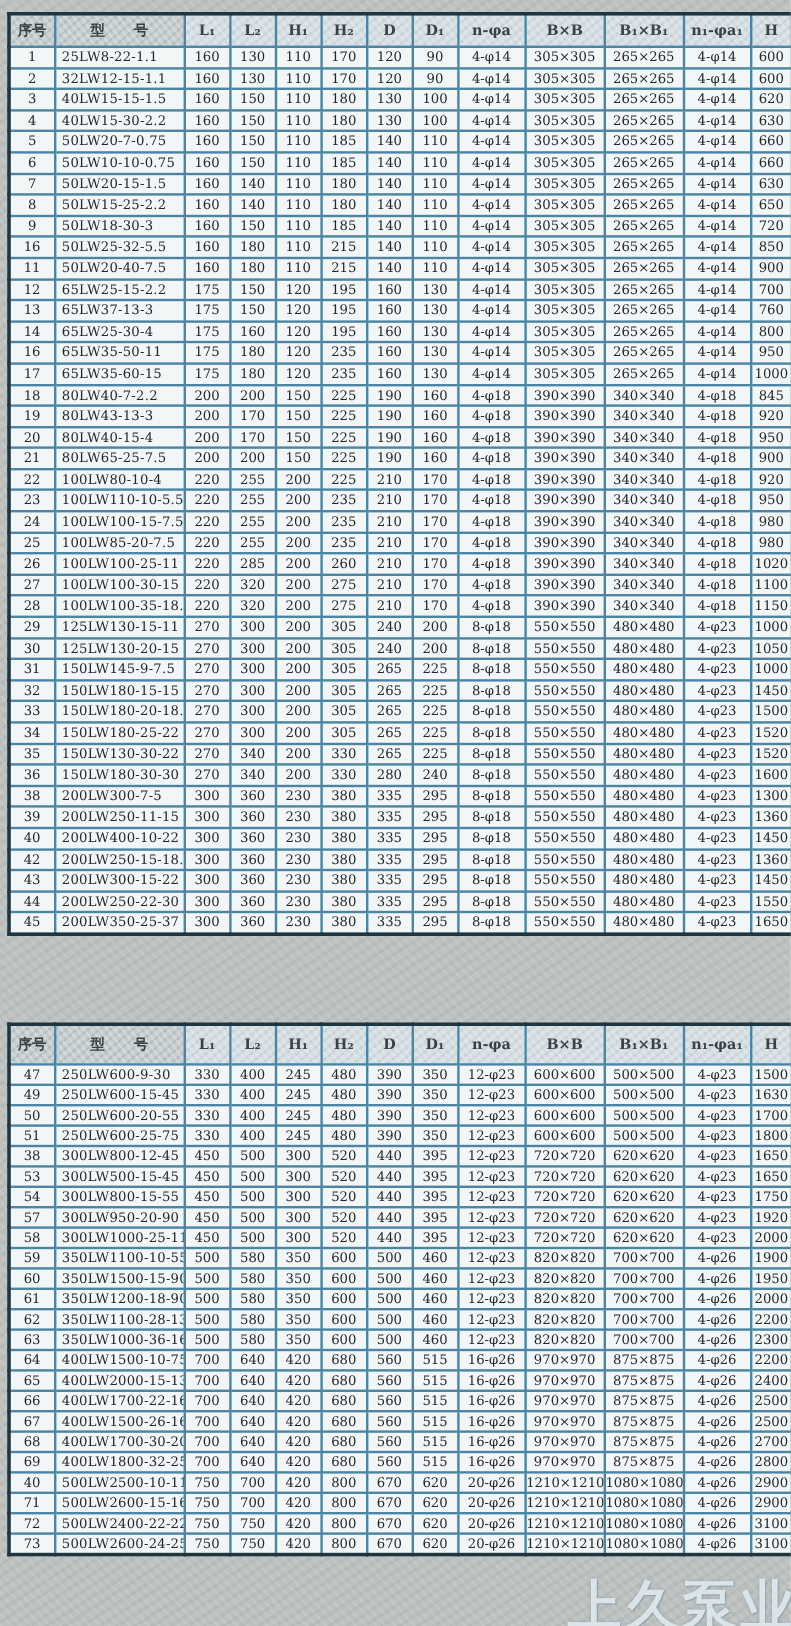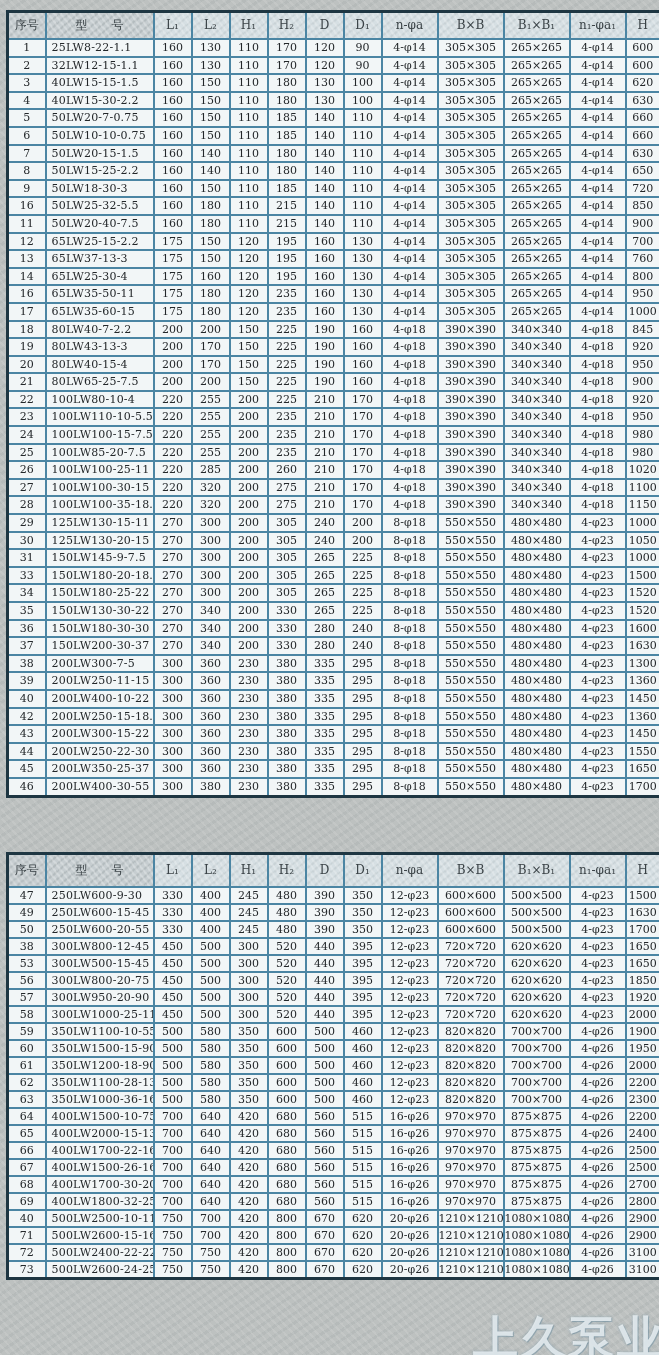--- a/index.html
+++ b/index.html
@@ -22,21 +22,21 @@
   }
   .tbl th,.tbl td{
     border:2px solid #4b85a3;
     padding:0;margin:0;
     text-align:center;vertical-align:middle;
     color:#23272a;
     font-size:11px;line-height:1.05;
     overflow:hidden;white-space:nowrap;
   }
   .tbl th{
-    font-weight:normal;font-size:12px;color:#3a4246;
+    font-weight:bold;font-size:12px;color:#3a4246;
     background:
       repeating-linear-gradient(52deg, rgba(255,255,255,.22) 0 2px, rgba(0,0,0,0) 2px 5px),
       repeating-linear-gradient(-40deg, rgba(120,132,138,.14) 0 2px, rgba(0,0,0,0) 2px 6px),
       #d6dfe3;
   }
   .tbl th.dark{
     background:
       repeating-linear-gradient(52deg, rgba(255,255,255,.25) 0 2px, rgba(0,0,0,0) 2px 5px),
       repeating-linear-gradient(-40deg, rgba(110,118,122,.20) 0 2px, rgba(0,0,0,0) 2px 6px),
       #c6cdd0;
@@ -539,20 +539,35 @@
           <td>305</td>
           <td>265</td>
           <td>225</td>
           <td>8-φ18</td>
           <td>550×550</td>
           <td>480×480</td>
           <td>4-φ23</td>
           <td>1000</td>
         </tr>
         <tr>
+          <td>32</td>
+          <td class="model">150LW180-15-15</td>
+          <td>270</td>
+          <td>300</td>
+          <td>200</td>
+          <td>305</td>
+          <td>265</td>
+          <td>225</td>
+          <td>8-φ18</td>
+          <td>550×550</td>
+          <td>480×480</td>
+          <td>4-φ23</td>
+          <td>1450</td>
+        </tr>
+        <tr>
           <td>33</td>
           <td class="model">150LW180-20-18.5</td>
           <td>270</td>
           <td>300</td>
           <td>200</td>
           <td>305</td>
           <td>265</td>
           <td>225</td>
           <td>8-φ18</td>
           <td>550×550</td>
@@ -597,35 +612,20 @@
           <td>340</td>
           <td>200</td>
           <td>330</td>
           <td>280</td>
           <td>240</td>
           <td>8-φ18</td>
           <td>550×550</td>
           <td>480×480</td>
           <td>4-φ23</td>
           <td>1600</td>
-        </tr>
-        <tr>
-          <td>37</td>
-          <td class="model">150LW200-30-37</td>
-          <td>270</td>
-          <td>340</td>
-          <td>200</td>
-          <td>330</td>
-          <td>280</td>
-          <td>240</td>
-          <td>8-φ18</td>
-          <td>550×550</td>
-          <td>480×480</td>
-          <td>4-φ23</td>
-          <td>1630</td>
         </tr>
         <tr>
           <td>38</td>
           <td class="model">200LW300-7-5</td>
           <td>300</td>
           <td>360</td>
           <td>230</td>
           <td>380</td>
           <td>335</td>
           <td>295</td>
@@ -717,35 +717,20 @@
           <td>360</td>
           <td>230</td>
           <td>380</td>
           <td>335</td>
           <td>295</td>
           <td>8-φ18</td>
           <td>550×550</td>
           <td>480×480</td>
           <td>4-φ23</td>
           <td>1650</td>
-        </tr>
-        <tr>
-          <td>46</td>
-          <td class="model">200LW400-30-55</td>
-          <td>300</td>
-          <td>380</td>
-          <td>230</td>
-          <td>380</td>
-          <td>335</td>
-          <td>295</td>
-          <td>8-φ18</td>
-          <td>550×550</td>
-          <td>480×480</td>
-          <td>4-φ23</td>
-          <td>1700</td>
         </tr>
       </tbody>
     </table>
   <table class="tbl s2">
       <colgroup>
         <col style="width: 38px;">
         <col style="width: 108px;">
         <col style="width: 38px;">
         <col style="width: 38px;">
         <col style="width: 38px;">
@@ -815,20 +800,35 @@
           <td>480</td>
           <td>390</td>
           <td>350</td>
           <td>12-φ23</td>
           <td>600×600</td>
           <td>500×500</td>
           <td>4-φ23</td>
           <td>1700</td>
         </tr>
         <tr>
+          <td>51</td>
+          <td class="model">250LW600-25-75</td>
+          <td>330</td>
+          <td>400</td>
+          <td>245</td>
+          <td>480</td>
+          <td>390</td>
+          <td>350</td>
+          <td>12-φ23</td>
+          <td>600×600</td>
+          <td>500×500</td>
+          <td>4-φ23</td>
+          <td>1800</td>
+        </tr>
+        <tr>
           <td>38</td>
           <td class="model">300LW800-12-45</td>
           <td>450</td>
           <td>500</td>
           <td>300</td>
           <td>520</td>
           <td>440</td>
           <td>395</td>
           <td>12-φ23</td>
           <td>720×720</td>
@@ -845,33 +845,33 @@
           <td>520</td>
           <td>440</td>
           <td>395</td>
           <td>12-φ23</td>
           <td>720×720</td>
           <td>620×620</td>
           <td>4-φ23</td>
           <td>1650</td>
         </tr>
         <tr>
-          <td>56</td>
-          <td class="model">300LW800-20-75</td>
+          <td>54</td>
+          <td class="model">300LW800-15-55</td>
           <td>450</td>
           <td>500</td>
           <td>300</td>
           <td>520</td>
           <td>440</td>
           <td>395</td>
           <td>12-φ23</td>
           <td>720×720</td>
           <td>620×620</td>
           <td>4-φ23</td>
-          <td>1850</td>
+          <td>1750</td>
         </tr>
         <tr>
           <td>57</td>
           <td class="model">300LW950-20-90</td>
           <td>450</td>
           <td>500</td>
           <td>300</td>
           <td>520</td>
           <td>440</td>
           <td>395</td>

